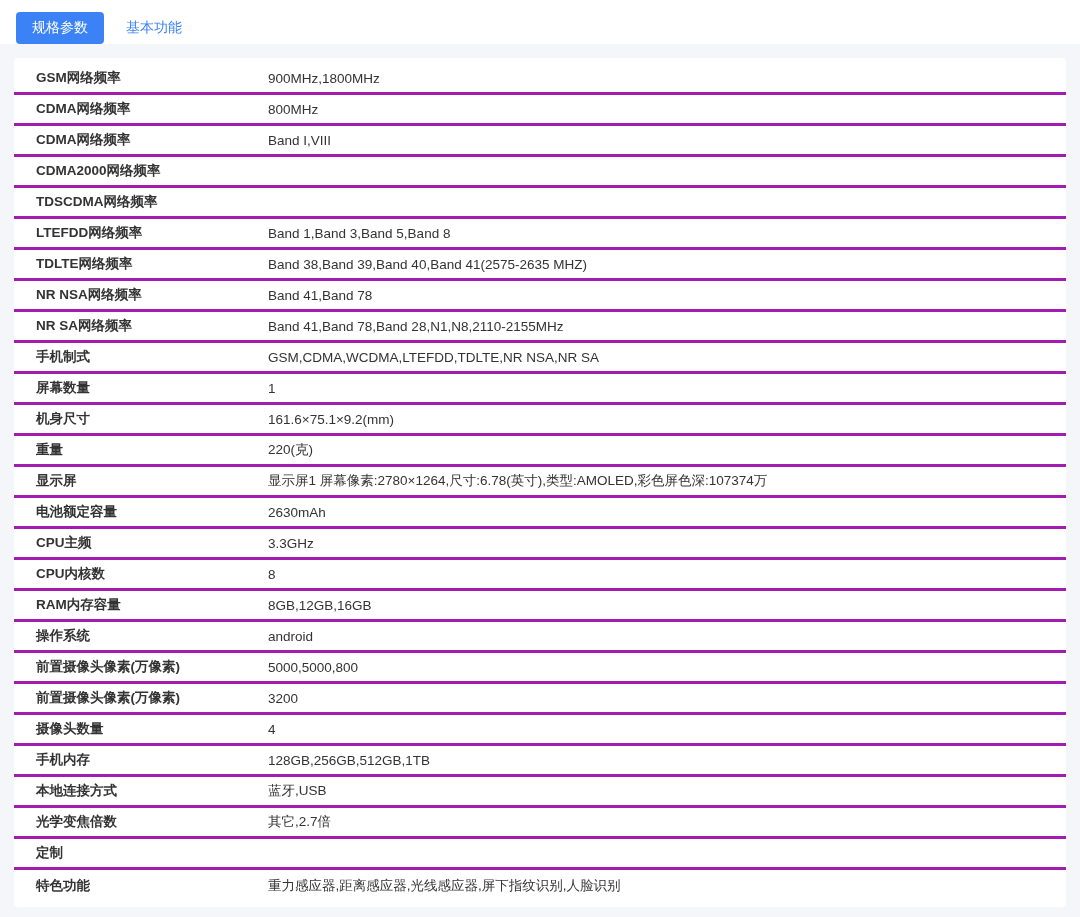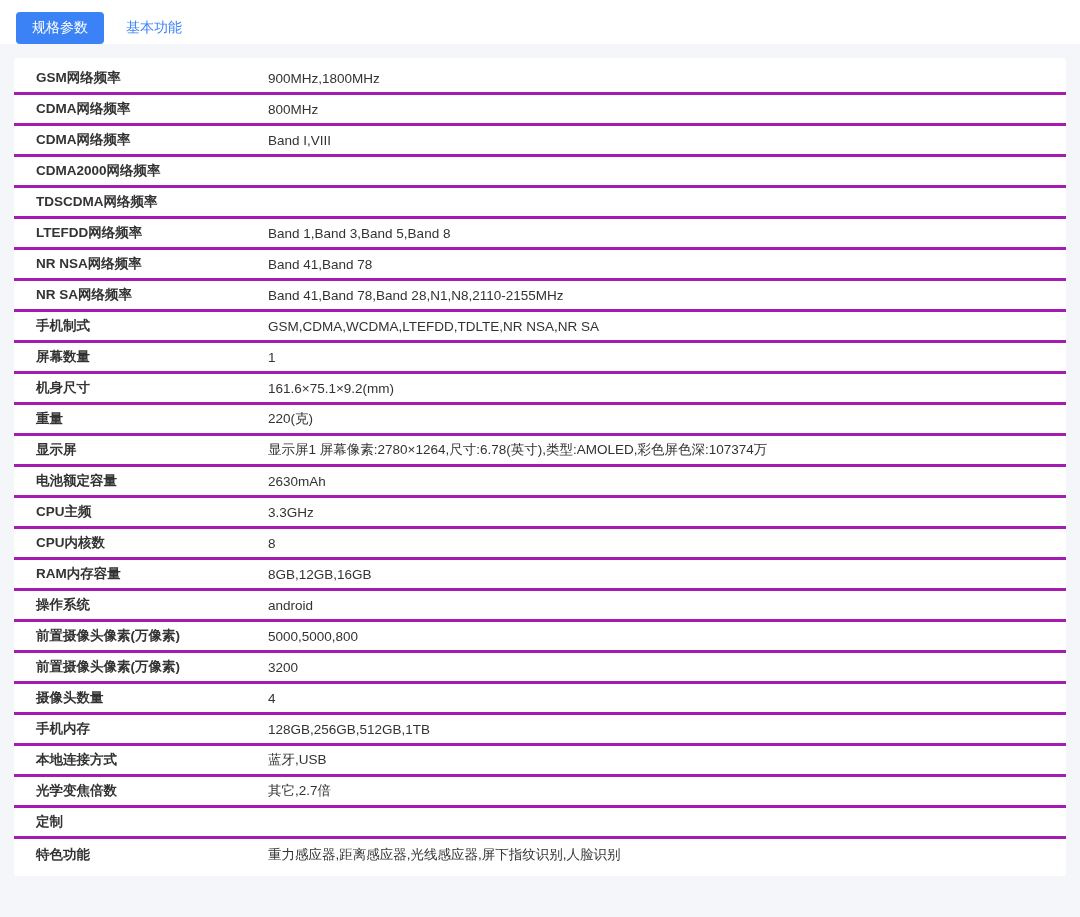--- a/index.html
+++ b/index.html
@@ -85,20 +85,24 @@
     </div>
     <div class="row">
       <div class="label">TDSCDMA网络频率</div>
       <div class="value"></div>
     </div>
     <div class="row">
       <div class="label">LTEFDD网络频率</div>
       <div class="value">Band 1,Band 3,Band 5,Band 8</div>
     </div>
     <div class="row">
+      <div class="label">TDLTE网络频率</div>
+      <div class="value">Band 38,Band 39,Band 40,Band 41(2575-2635 MHZ)</div>
+    </div>
+    <div class="row">
       <div class="label">NR NSA网络频率</div>
       <div class="value">Band 41,Band 78</div>
     </div>
     <div class="row">
       <div class="label">NR SA网络频率</div>
       <div class="value">Band 41,Band 78,Band 28,N1,N8,2110-2155MHz</div>
     </div>
     <div class="row">
       <div class="label">手机制式</div>
       <div class="value">GSM,CDMA,WCDMA,LTEFDD,TDLTE,NR NSA,NR SA</div>

